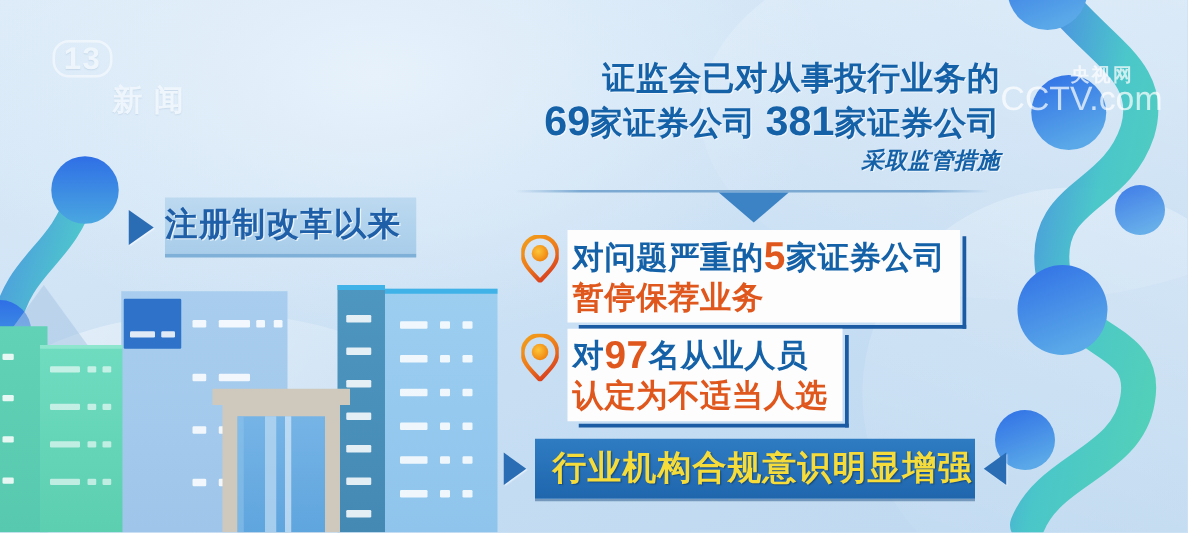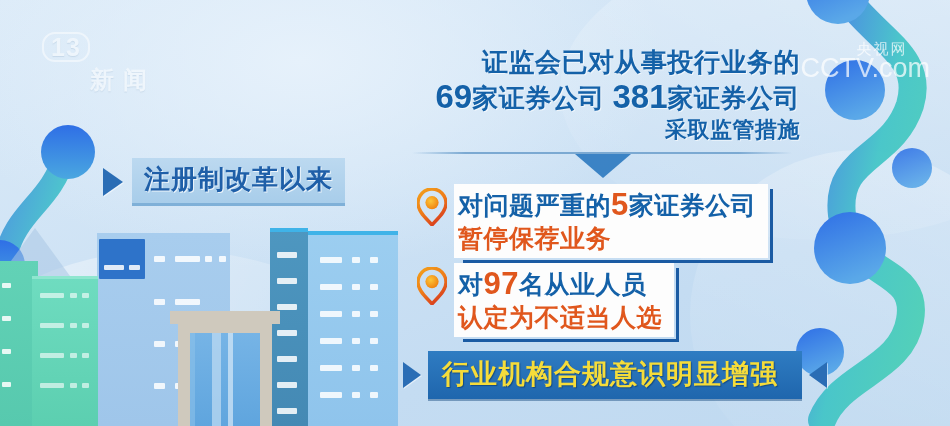--- a/index.html
+++ b/index.html
@@ -45,52 +45,52 @@
   .cctv13 .c13-num{
     display:inline-block;border:2px solid #fff;border-radius:13px;
     padding:0 7px;margin-left:4px;font-size:25px;line-height:26px;
   }
   .cctv13 .c13-sub{
     margin-top:2px;margin-left:52px;font-size:24px;font-weight:700;color:#fff;
     letter-spacing:9px;text-shadow:0 1px 1px rgba(120,150,180,.4);
   }
   
   .cctvcom{position:absolute;right:20px;top:40px;opacity:.72;text-align:left;}
-  .cctvcom .cc-cn{font-size:15px;font-weight:400;color:#fff;letter-spacing:2px;
-    margin-left:56px;margin-bottom:-6px;}
+  .cctvcom .cc-cn{font-size:15px;font-weight:700;color:#fff;letter-spacing:2px;
+    margin-left:56px;margin-bottom:-6px;margin-top:11px;}
   .cctvcom .cc-en{font-size:27px;font-weight:400;color:#fff;letter-spacing:0px;}
 
   
   .chapter{position:absolute;left:103px;top:158px;display:flex;align-items:center;}
   .tri-right{
     width:0;height:0;border-top:14px solid transparent;border-bottom:14px solid transparent;
     border-left:20px solid #2a6db5;margin-right:9px;
     filter:drop-shadow(1px 1px 0 rgba(255,255,255,.55));
   }
   .chapter-box{
     background:linear-gradient(180deg,#bcd9f0,#a8cdea);
-    padding:4px 12px 6px 12px;
+    padding:4px 12px 6px 0;
     border-bottom:3px solid #7fb0d8;
   }
   .chapter-box .t{
     font-size:26px;font-weight:700;color:#1f5fa8;letter-spacing:1px;
     text-shadow:1px 1px 0 rgba(255,255,255,.75);
   }
 
   
   .headline{position:absolute;left:405px;top:48px;width:395px;text-align:center;}
   .hl-line{
     font-weight:700;color:#1461a8;letter-spacing:0.5px;line-height:1.12;
     text-shadow:1px 1px 0 rgba(255,255,255,.6);
     text-align:right;
   }
   .hl-1{font-size:26px;}
   .hl-2{font-size:26px;margin-top:2px;}
   .hl-2 .num{font-size:33px;letter-spacing:0px;vertical-align:-1px;}
-  .hl-3{font-size:22px;margin-top:2px;}
+  .hl-3{font-size:18px;margin-top:2px;font-style:italic;}
 
   .divider{
     position:absolute;left:412px;top:152px;width:380px;height:2px;
     background:linear-gradient(90deg,rgba(110,160,205,0),#7ba9d2 14%,#7ba9d2 86%,rgba(110,160,205,0));
   }
   .dtri{
     position:absolute;left:575px;top:154px;width:0;height:0;
     border-left:28px solid transparent;border-right:28px solid transparent;
     border-top:24px solid #2f7bc0;opacity:.92;
   }
@@ -120,21 +120,21 @@
     border-left:18px solid #2a6db5;margin-right:7px;
     filter:drop-shadow(1px 1px 0 rgba(255,255,255,.5));
   }
   .ban-tri-r{
     width:0;height:0;border-top:13px solid transparent;border-bottom:13px solid transparent;
     border-right:18px solid #2a6db5;margin-left:7px;
     filter:drop-shadow(1px 1px 0 rgba(255,255,255,.5));
   }
   .ban-box{
     background:linear-gradient(180deg,#2f7cc2,#1f66ad);
-    padding:5px 24px 7px 14px;
+    padding:5px 2px 7px 14px;
     box-shadow:0 2px 0 rgba(20,70,125,.45);
   }
   .ban-box .t{
     font-size:27px;font-weight:700;color:#f5dc3a;letter-spacing:1px;
     text-shadow:1px 1px 1px rgba(10,50,95,.55);
   }
 </style>
 </head>
 <body>
 

